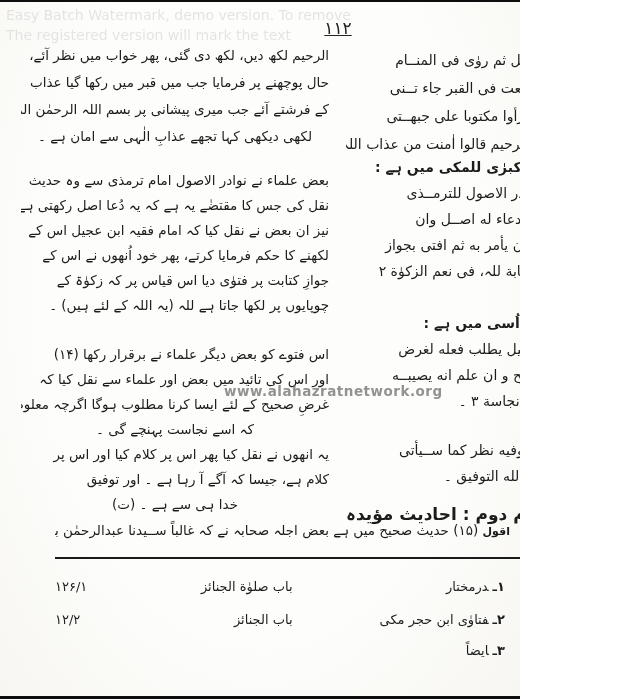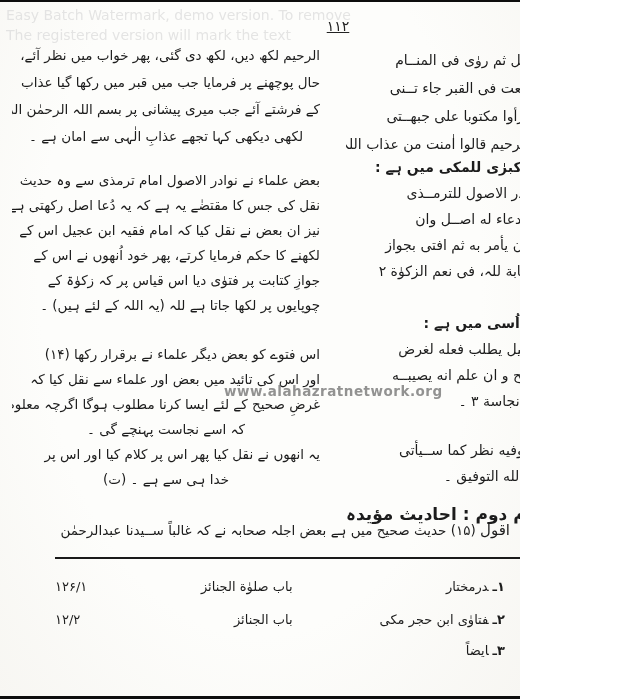--- a/index.html
+++ b/index.html
@@ -10,35 +10,35 @@
       radial-gradient(ellipse at 50% 40%, #fdfdfb 60%, #f7f6f2 100%);
     font-family:"DejaVu Sans", sans-serif;
     color:#1c1c1c;
     overflow:hidden;
   }
   .edge{position:absolute;left:0;width:624px;background:#0d0d0d;}
   .edge.top{top:0;height:2px;}
   .edge.bottom{bottom:0;height:3px;}
   .pgnum{
     position:absolute;top:18px;left:308px;width:60px;
-    text-align:center;font-size:14px;letter-spacing:2px;color:#222;text-decoration:underline;
+    text-align:center;font-size:17px;letter-spacing:2px;color:#222;text-decoration:underline;
   }
   .faintwm{
     position:absolute;left:6px;color:#dcdcdc;opacity:.75;
     font-size:14px;line-height:18px;white-space:nowrap;
   }
   .faintwm.l1{top:6px;}
   .faintwm.l2{top:26px;}
   .centerwm{
     position:absolute;top:383px;left:224px;
     font-size:13.5px;font-weight:bold;color:rgba(110,110,110,.75);
     letter-spacing:.5px;
   }
   .col{position:absolute;direction:rtl;text-align:right;}
-  .col-left{top:42px;left:12px;width:308px;font-size:13.5px;}
+  .col-left{top:42px;left:21px;width:308px;font-size:13.5px;}
   .col-right{top:46px;left:346px;width:286px;font-size:14px;}
   .ln{white-space:nowrap;overflow:hidden;}
   .col-left .p1 .ln{line-height:27px;}
   .col-left .p2 .ln,.col-left .p3 .ln,.col-left .p4 .ln{line-height:25px;}
   .col-left .p2{margin-top:18px;}
   .col-left .p3{margin-top:24px;}
   .col-right .p1 .ln{line-height:28px;}
   .col-right .p2 .ln,.col-right .p3 .ln,.col-right .p4 .ln{line-height:26px;}
   .col-right .p4{margin-top:23px;}
   .ln.center{text-align:center;}
@@ -46,21 +46,21 @@
     font-weight:bold;text-align:center;line-height:26px;white-space:nowrap;
   }
   .heading.h12{margin-top:-4px;}
   .heading.h13{margin-top:26px;}
   .heading.maqam{margin-top:12px;font-size:17px;text-align:left;}
   .bodyline{
     position:absolute;top:518px;left:55px;right:10px;
     direction:rtl;text-align:right;font-size:13.5px;line-height:24px;
     white-space:nowrap;overflow:hidden;
   }
-  .bodyline .lead{font-weight:normal;font-size:15px;}
+  .bodyline .lead{font-weight:bold;font-size:11px;}
   .rule{
     position:absolute;top:557px;left:55px;width:548px;height:2px;
     background:#1a1a1a;
   }
   .fnrow{
     position:absolute;left:55px;right:15px;
     direction:rtl;display:flex;justify-content:space-between;
     font-size:13px;line-height:20px;white-space:nowrap;
   }
   .fnrow .c{overflow:hidden;}
@@ -127,20 +127,21 @@
       <div class="ln">چوپایوں پر لکھا جاتا ہے للہ (یہ اللہ کے لئے ہیں) ۔</div>
     </div>
     <div class="p3">
       <div class="ln">اس فتوے کو بعض دیگر علماء نے برقرار رکھا (۱۴)</div>
       <div class="ln">اور اس کی تائید میں بعض اور علماء سے نقل کیا کہ</div>
       <div class="ln">غرضِ صحیح کے لئے ایسا کرنا مطلوب ہوگا اگرچہ معلوم ہو</div>
       <div class="ln center">کہ اسے نجاست پہنچے گی ۔</div>
     </div>
     <div class="p4">
       <div class="ln">یہ انھوں نے نقل کیا پھر اس پر کلام کیا اور اس پر</div>
+      <div class="ln">کلام ہے، جیسا کہ آگے آ رہا ہے ۔ اور توفیق</div>
       <div class="ln center">خدا ہی سے ہے ۔ (ت)</div>
     </div>
   </div>
 
   <div class="centerwm">www.alahazratnetwork.org</div>
 
   <div class="bodyline">
     <span class="lead">اقول</span><span> (۱۵) حدیث صحیح میں ہے بعض اجلہ صحابہ نے کہ غالباً ســیدنا عبدالرحمٰن بن عوف یا</span>
   </div>
 

